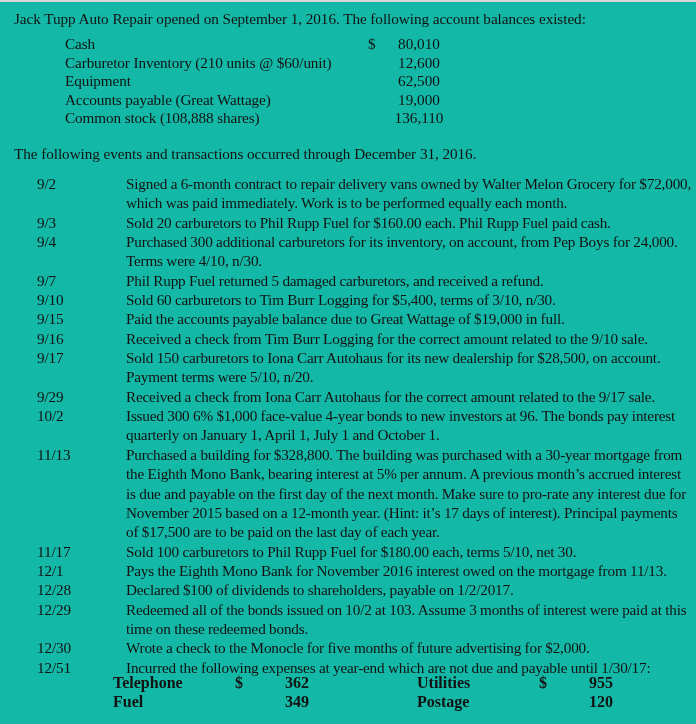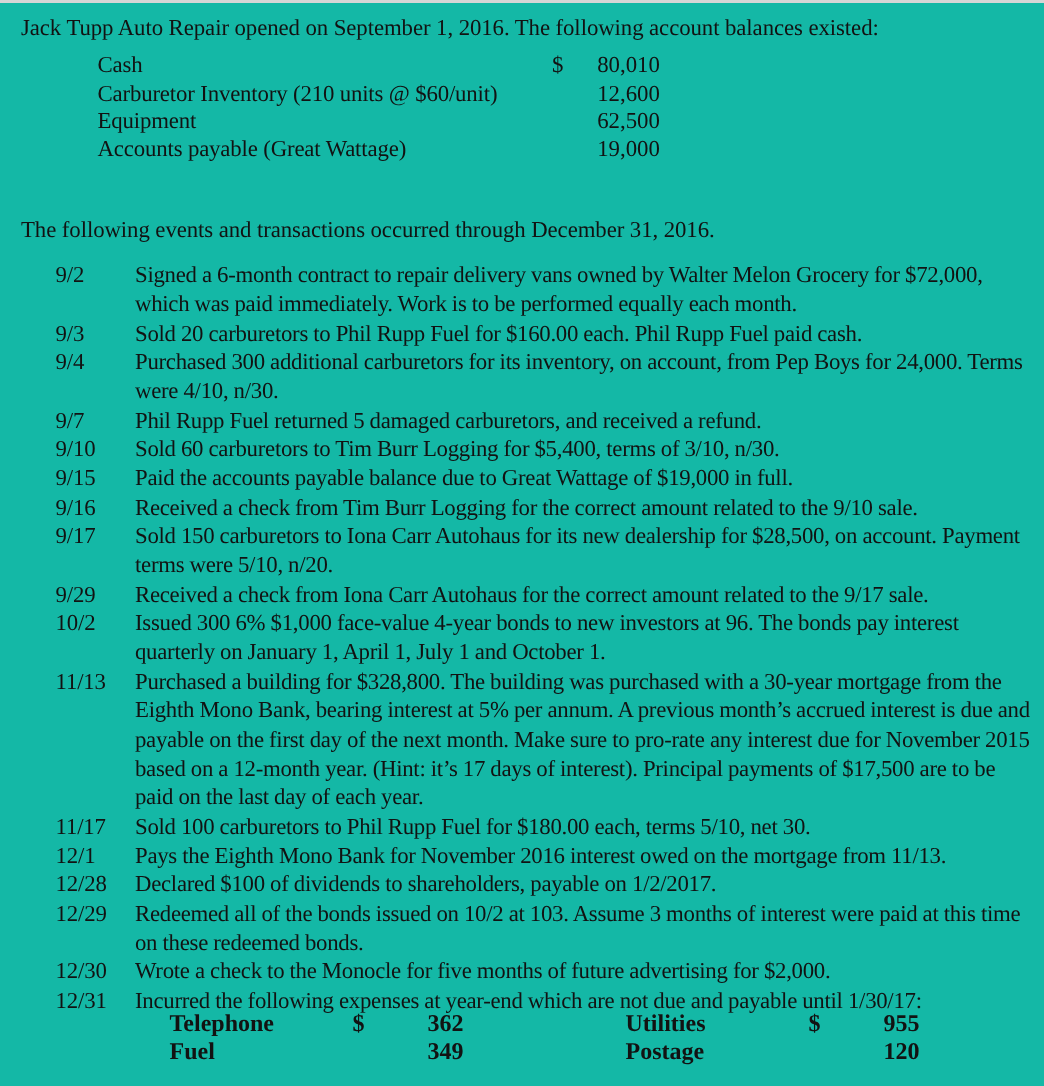--- a/index.html
+++ b/index.html
@@ -71,20 +71,21 @@
     top: 172px;
     width: 655px;
   }
   .txn {
     display: flex;
     align-items: flex-start;
     font-size: 15.2px;
     line-height: 19.35px;
     margin: 0;
     padding: 0;
+    gap: 36px;
   }
   .txn-date {
     flex: 0 0 53px;
     white-space: nowrap;
     letter-spacing: -0.1px;
   }
   .txn-text {
     flex: 1 1 auto;
     letter-spacing: -0.18px;
     word-spacing: -0.1px;
@@ -133,20 +134,25 @@
       <tr>
         <td class="acct-label">Equipment</td>
         <td class="acct-dollar"></td>
         <td class="acct-amount">62,500</td>
       </tr>
       <tr>
         <td class="acct-label">Accounts payable (Great Wattage)</td>
         <td class="acct-dollar"></td>
         <td class="acct-amount">19,000</td>
       </tr>
+      <tr>
+        <td class="acct-label">Common stock (108,888 shares)</td>
+        <td class="acct-dollar"></td>
+        <td class="acct-amount">136,110</td>
+      </tr>
     </tbody>
   </table>
 
   <div class="intro2">The following events and transactions occurred through December 31, 2016.</div>
 
   <div class="txns">
     <div class="txn">
       <div class="txn-date">9/2</div>
       <div class="txn-text">Signed a 6-month contract to repair delivery vans owned by Walter Melon Grocery for $72,000, which was paid immediately.  Work is to be performed equally each month.</div>
     </div>
@@ -204,21 +210,21 @@
     </div>
     <div class="txn">
       <div class="txn-date">12/29</div>
       <div class="txn-text">Redeemed all of the bonds issued on 10/2 at 103.  Assume 3 months of interest were paid at this time on these redeemed bonds.</div>
     </div>
     <div class="txn">
       <div class="txn-date">12/30</div>
       <div class="txn-text">Wrote a check to the Monocle for five months of future advertising for $2,000.</div>
     </div>
     <div class="txn">
-      <div class="txn-date">12/31</div>
+      <div class="txn-date">12/51</div>
       <div class="txn-text">Incurred the following expenses at year-end which are not due and payable until 1/30/17:</div>
     </div>
   </div>
 
   <table class="expenses">
     <tbody>
       <tr>
         <td class="exp-label">Telephone</td>
         <td class="exp-dollar">$</td>
         <td class="exp-amount">362</td>

